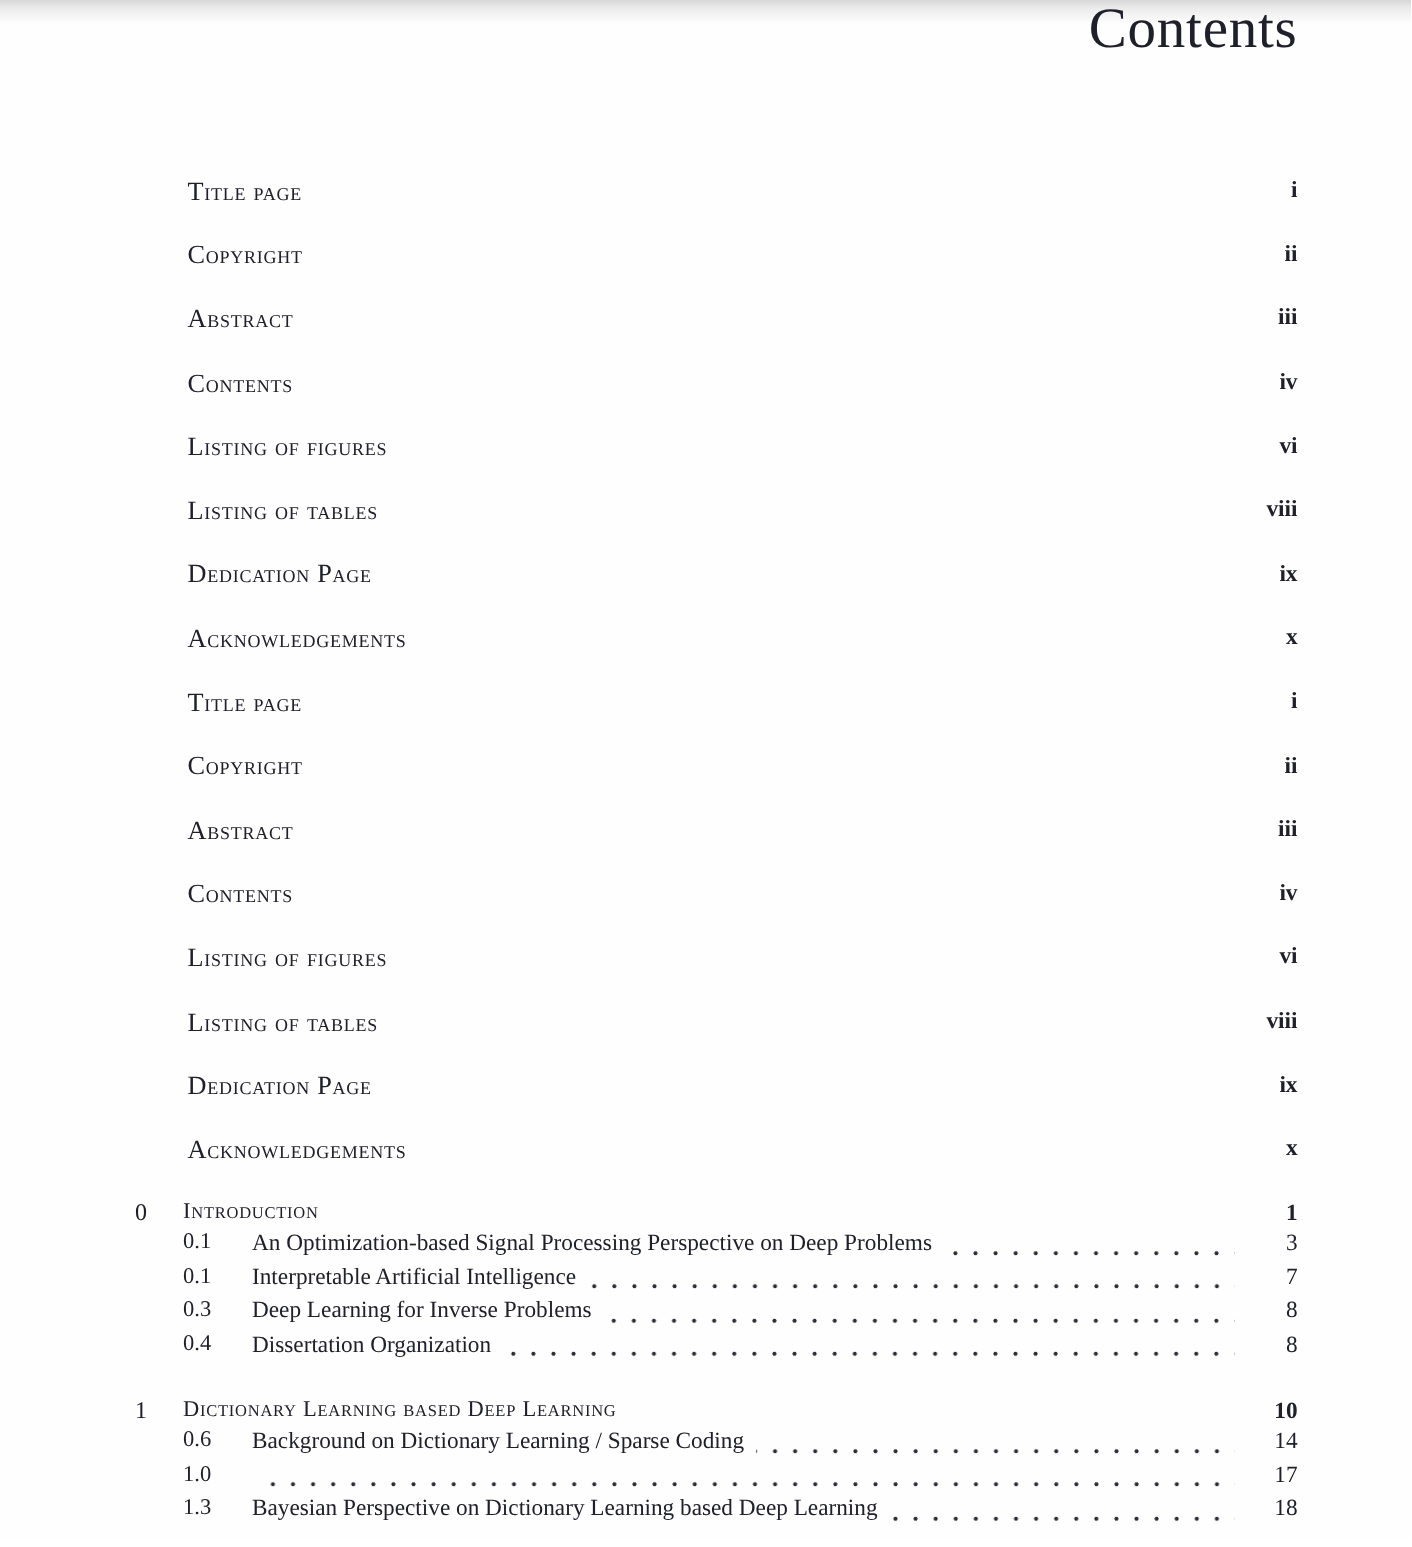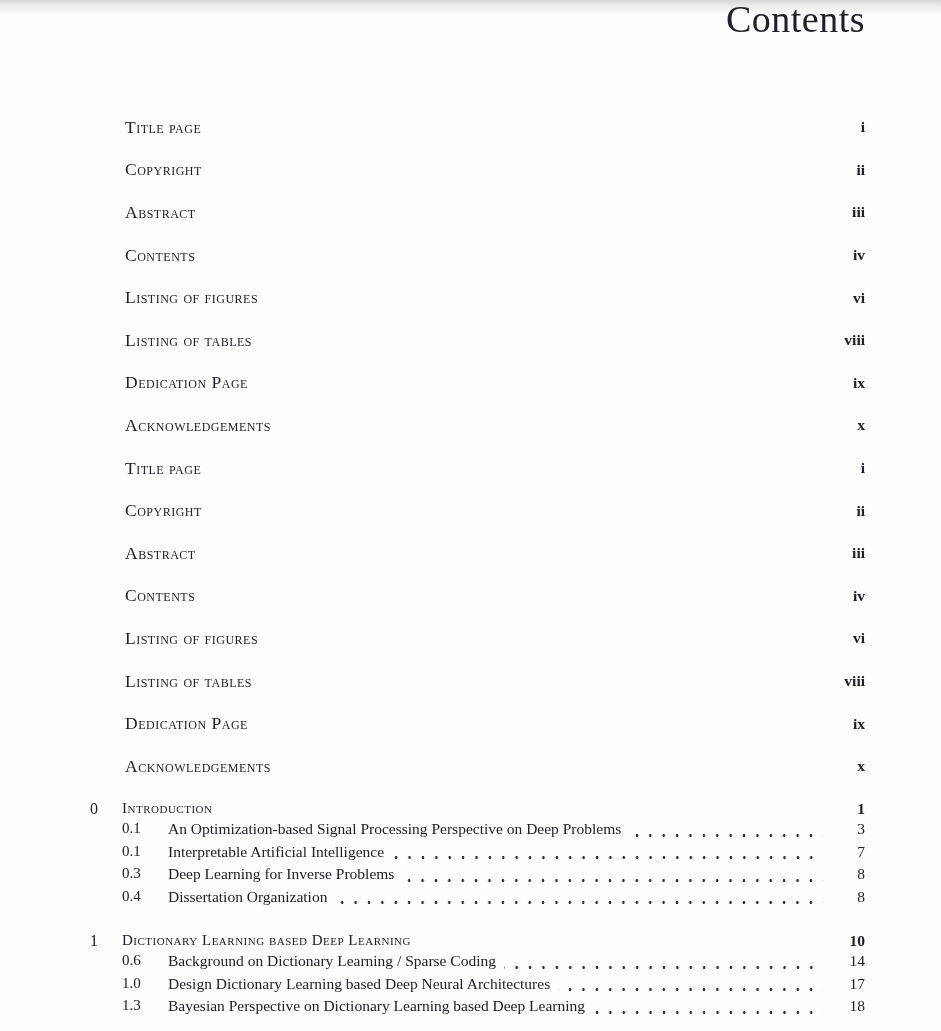--- a/index.html
+++ b/index.html
@@ -267,21 +267,20 @@
 
               <div class="section-row">
                 <span class="sec-num num">0.6</span>
                 <span class="sec-title">Background on Dictionary Learning / Sparse Coding</span>
                 <span class="leader"></span>
                 <span class="sec-page num">14</span>
               </div>
 
               <div class="section-row">
                 <span class="sec-num num">1.0</span>
-                <span class="sec-title">Design Dictionary Learning based Deep Neural Architectures</span>
                 <span class="leader"></span>
                 <span class="sec-page num">17</span>
               </div>
 
               <div class="section-row">
                 <span class="sec-num num">1.3</span>
                 <span class="sec-title">Bayesian Perspective on Dictionary Learning based Deep Learning</span>
                 <span class="leader"></span>
                 <span class="sec-page num">18</span>
               </div>

